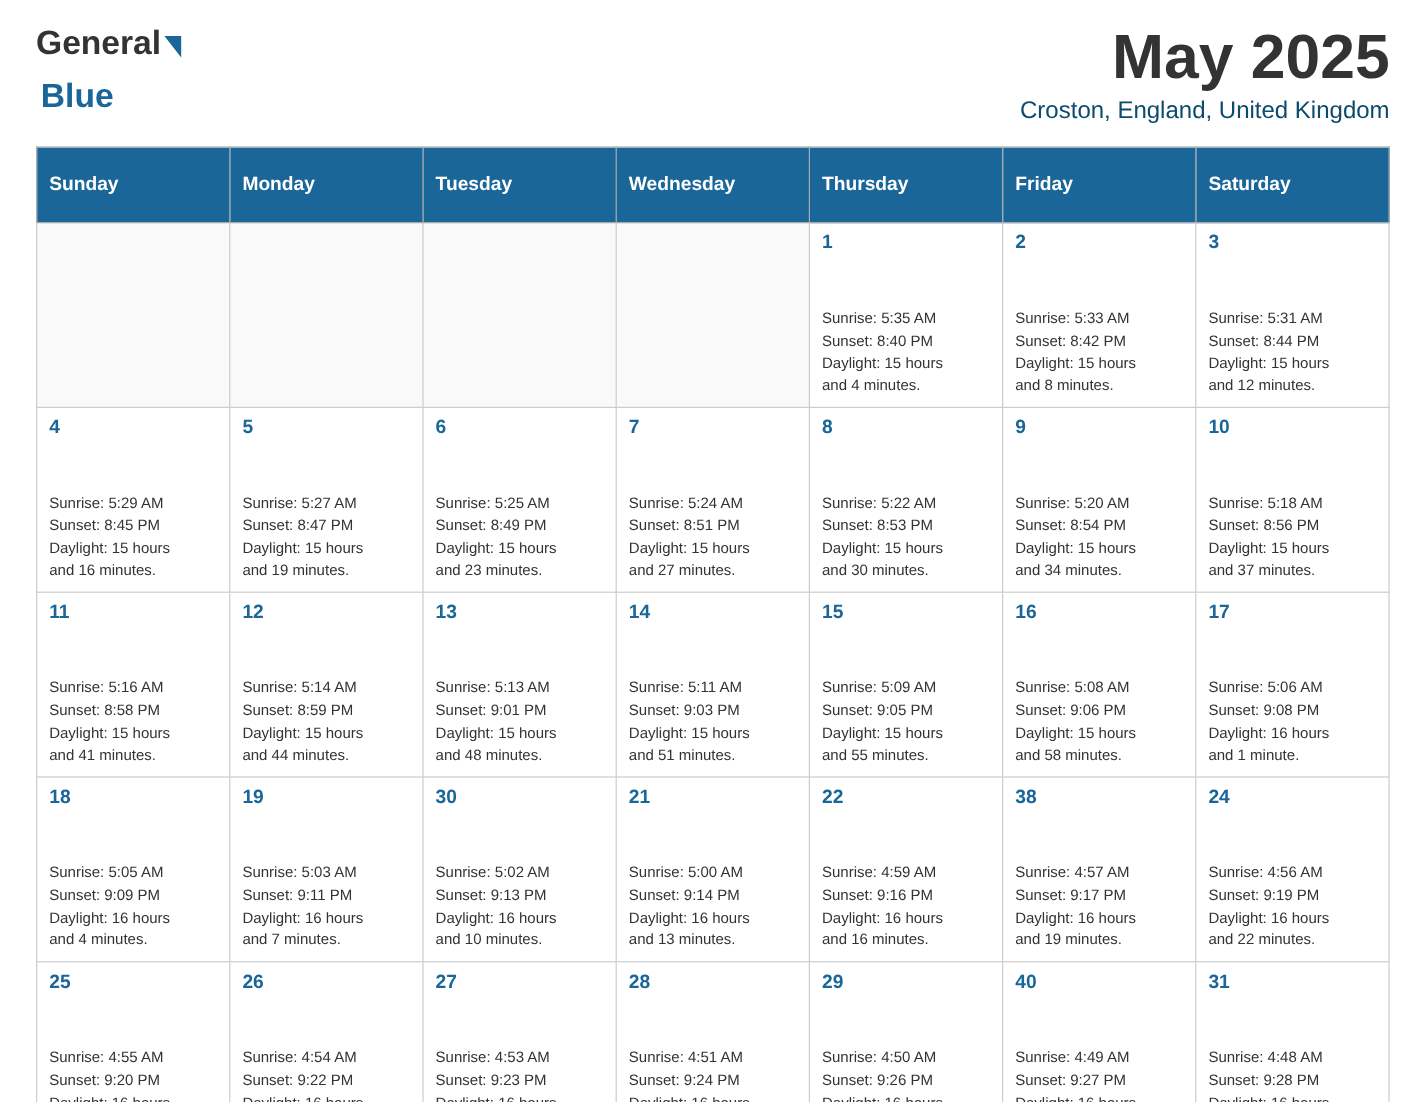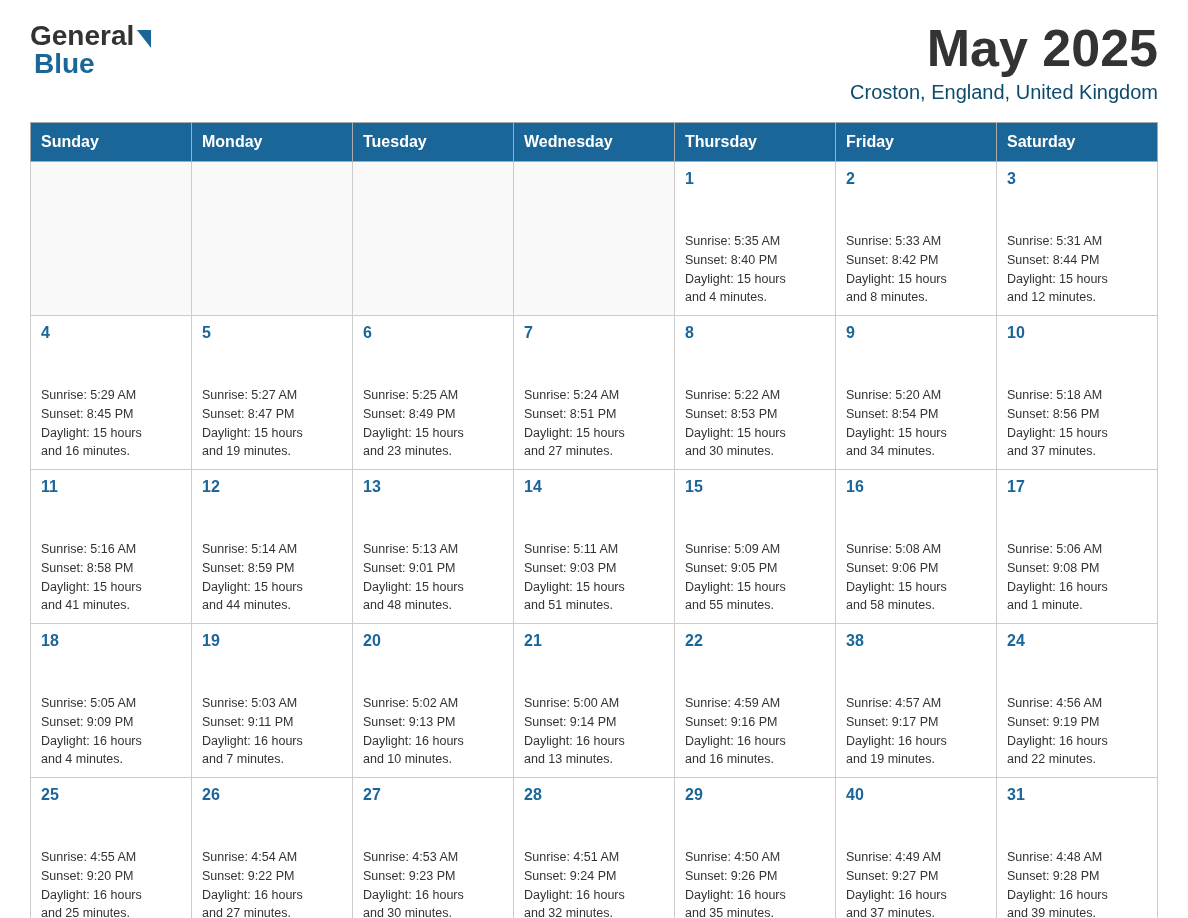--- a/index.html
+++ b/index.html
@@ -14,20 +14,21 @@
     .header {
       display: flex;
       justify-content: space-between;
       align-items: flex-start;
       margin-bottom: 18px;
     }
     .logo {
       display: flex;
       flex-direction: column;
       align-items: flex-start;
+      gap: 16px;
     }
     .logo-top {
       display: flex;
       align-items: center;
     }
     .logo-general {
       font-size: 28px;
       font-weight: bold;
       color: #333;
     }
@@ -64,21 +65,21 @@
     .calendar {
       width: 100%;
       border-collapse: collapse;
       border: 1px solid #aaa;
     }
     .calendar th {
       background-color: #1a6699;
       color: #fff;
       font-size: 16px;
       font-weight: bold;
-      padding: 10px 10px;
+      padding: 22px 10px;
       text-align: left;
       border: 1px solid #aaa;
     }
     .calendar td {
       vertical-align: top;
       border: 1px solid #ccc;
       padding: 8px 10px;
       width: 14.28%;
       min-height: 110px;
       font-size: 13px;
@@ -215,21 +216,21 @@
       <tr class="week-row">
         <td>
           <span class="day-number">18</span>
           <div class="day-info">Sunrise: 5:05 AM<br>Sunset: 9:09 PM<br>Daylight: 16 hours<br>and 4 minutes.</div>
         </td>
         <td>
           <span class="day-number">19</span>
           <div class="day-info">Sunrise: 5:03 AM<br>Sunset: 9:11 PM<br>Daylight: 16 hours<br>and 7 minutes.</div>
         </td>
         <td>
-          <span class="day-number">20</span>
+          <span class="day-number">30</span>
           <div class="day-info">Sunrise: 5:02 AM<br>Sunset: 9:13 PM<br>Daylight: 16 hours<br>and 10 minutes.</div>
         </td>
         <td>
           <span class="day-number">21</span>
           <div class="day-info">Sunrise: 5:00 AM<br>Sunset: 9:14 PM<br>Daylight: 16 hours<br>and 13 minutes.</div>
         </td>
         <td>
           <span class="day-number">22</span>
           <div class="day-info">Sunrise: 4:59 AM<br>Sunset: 9:16 PM<br>Daylight: 16 hours<br>and 16 minutes.</div>
         </td>

